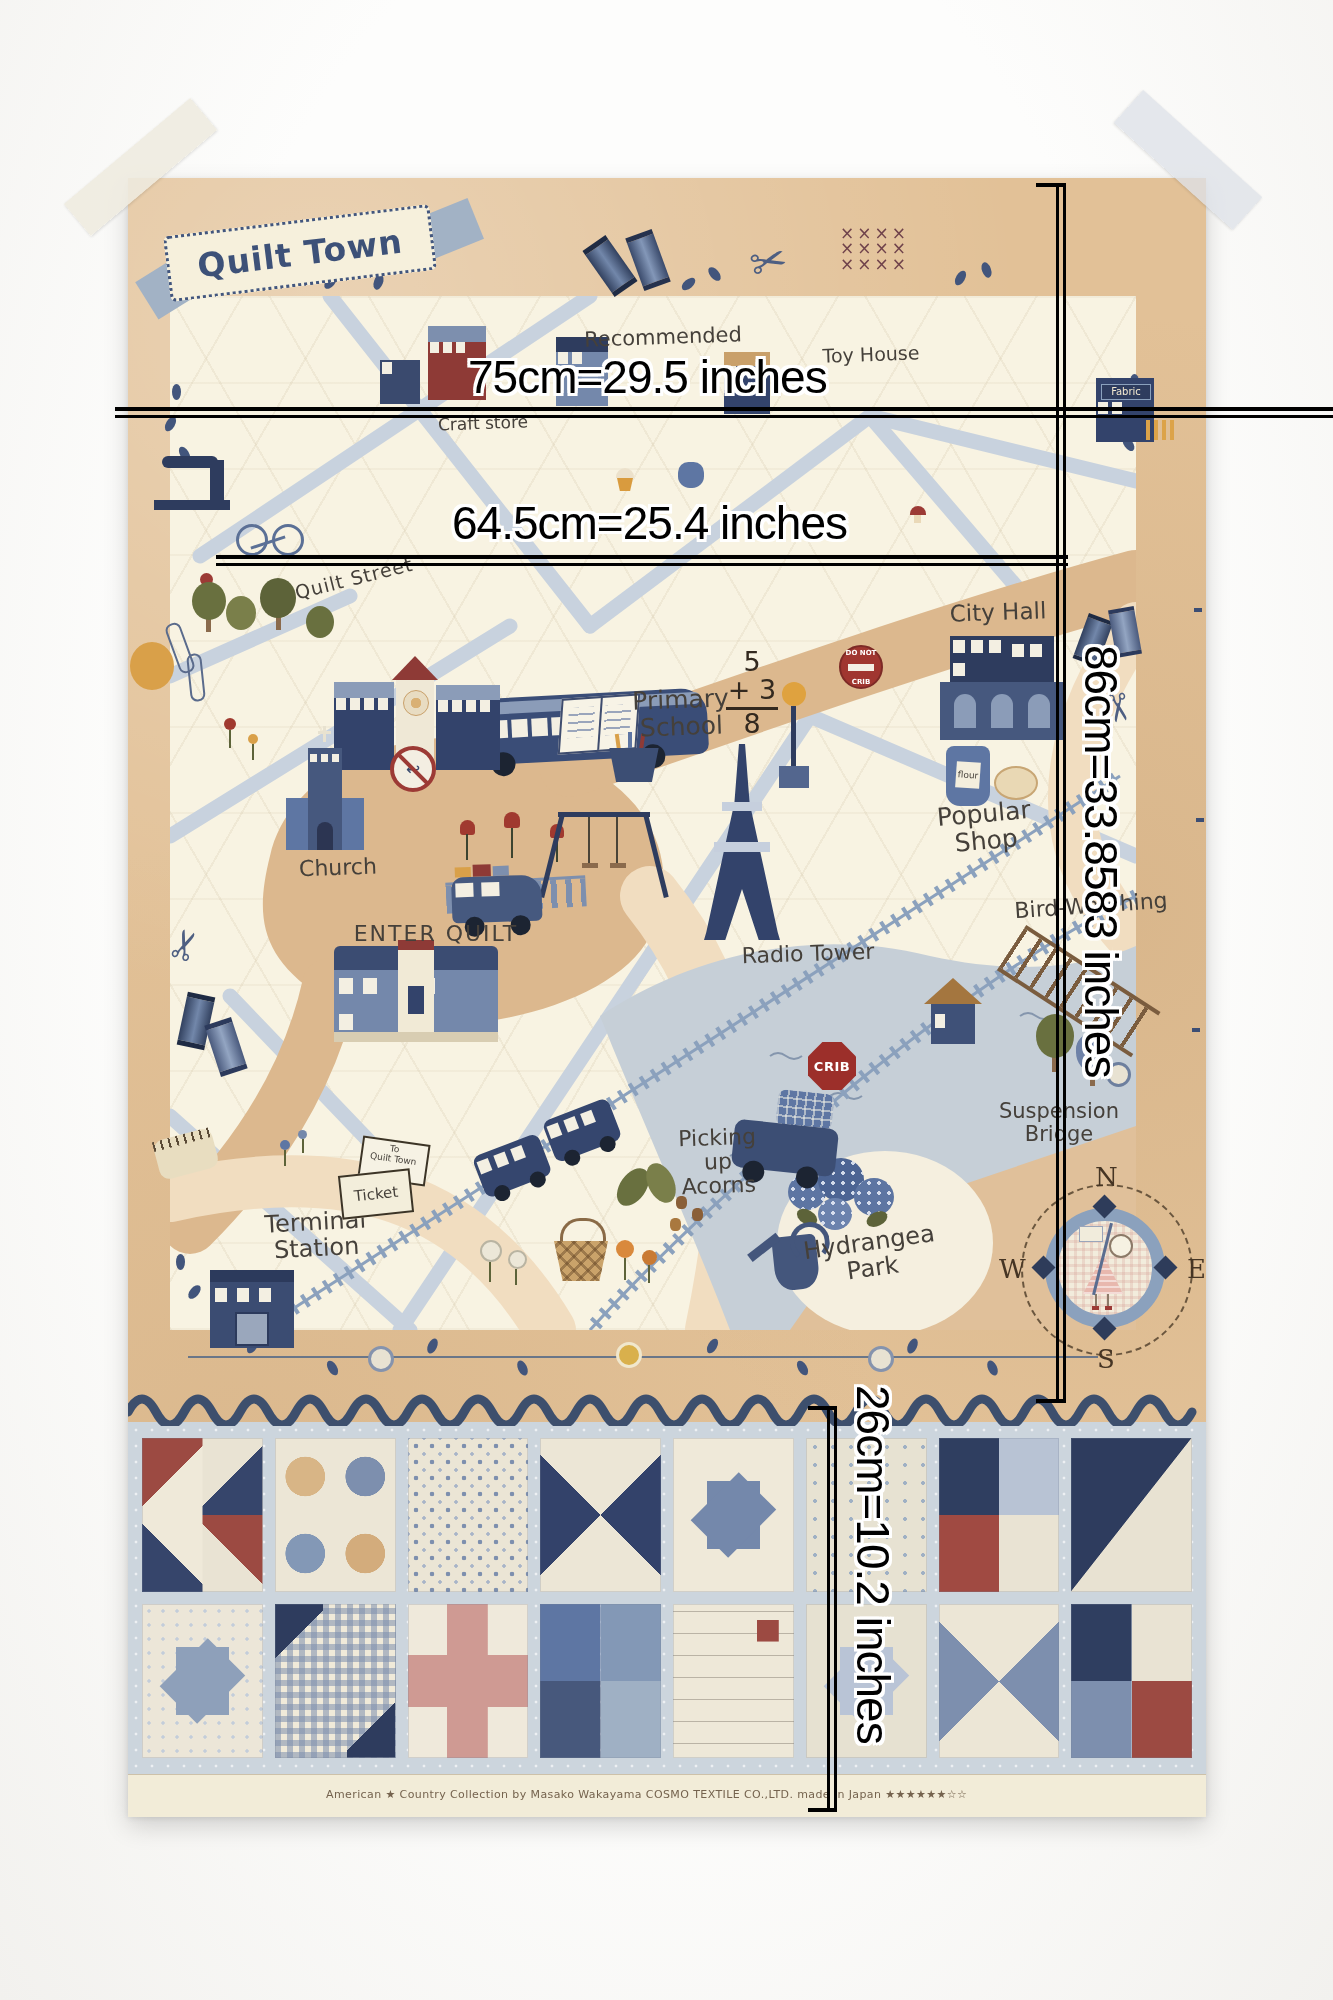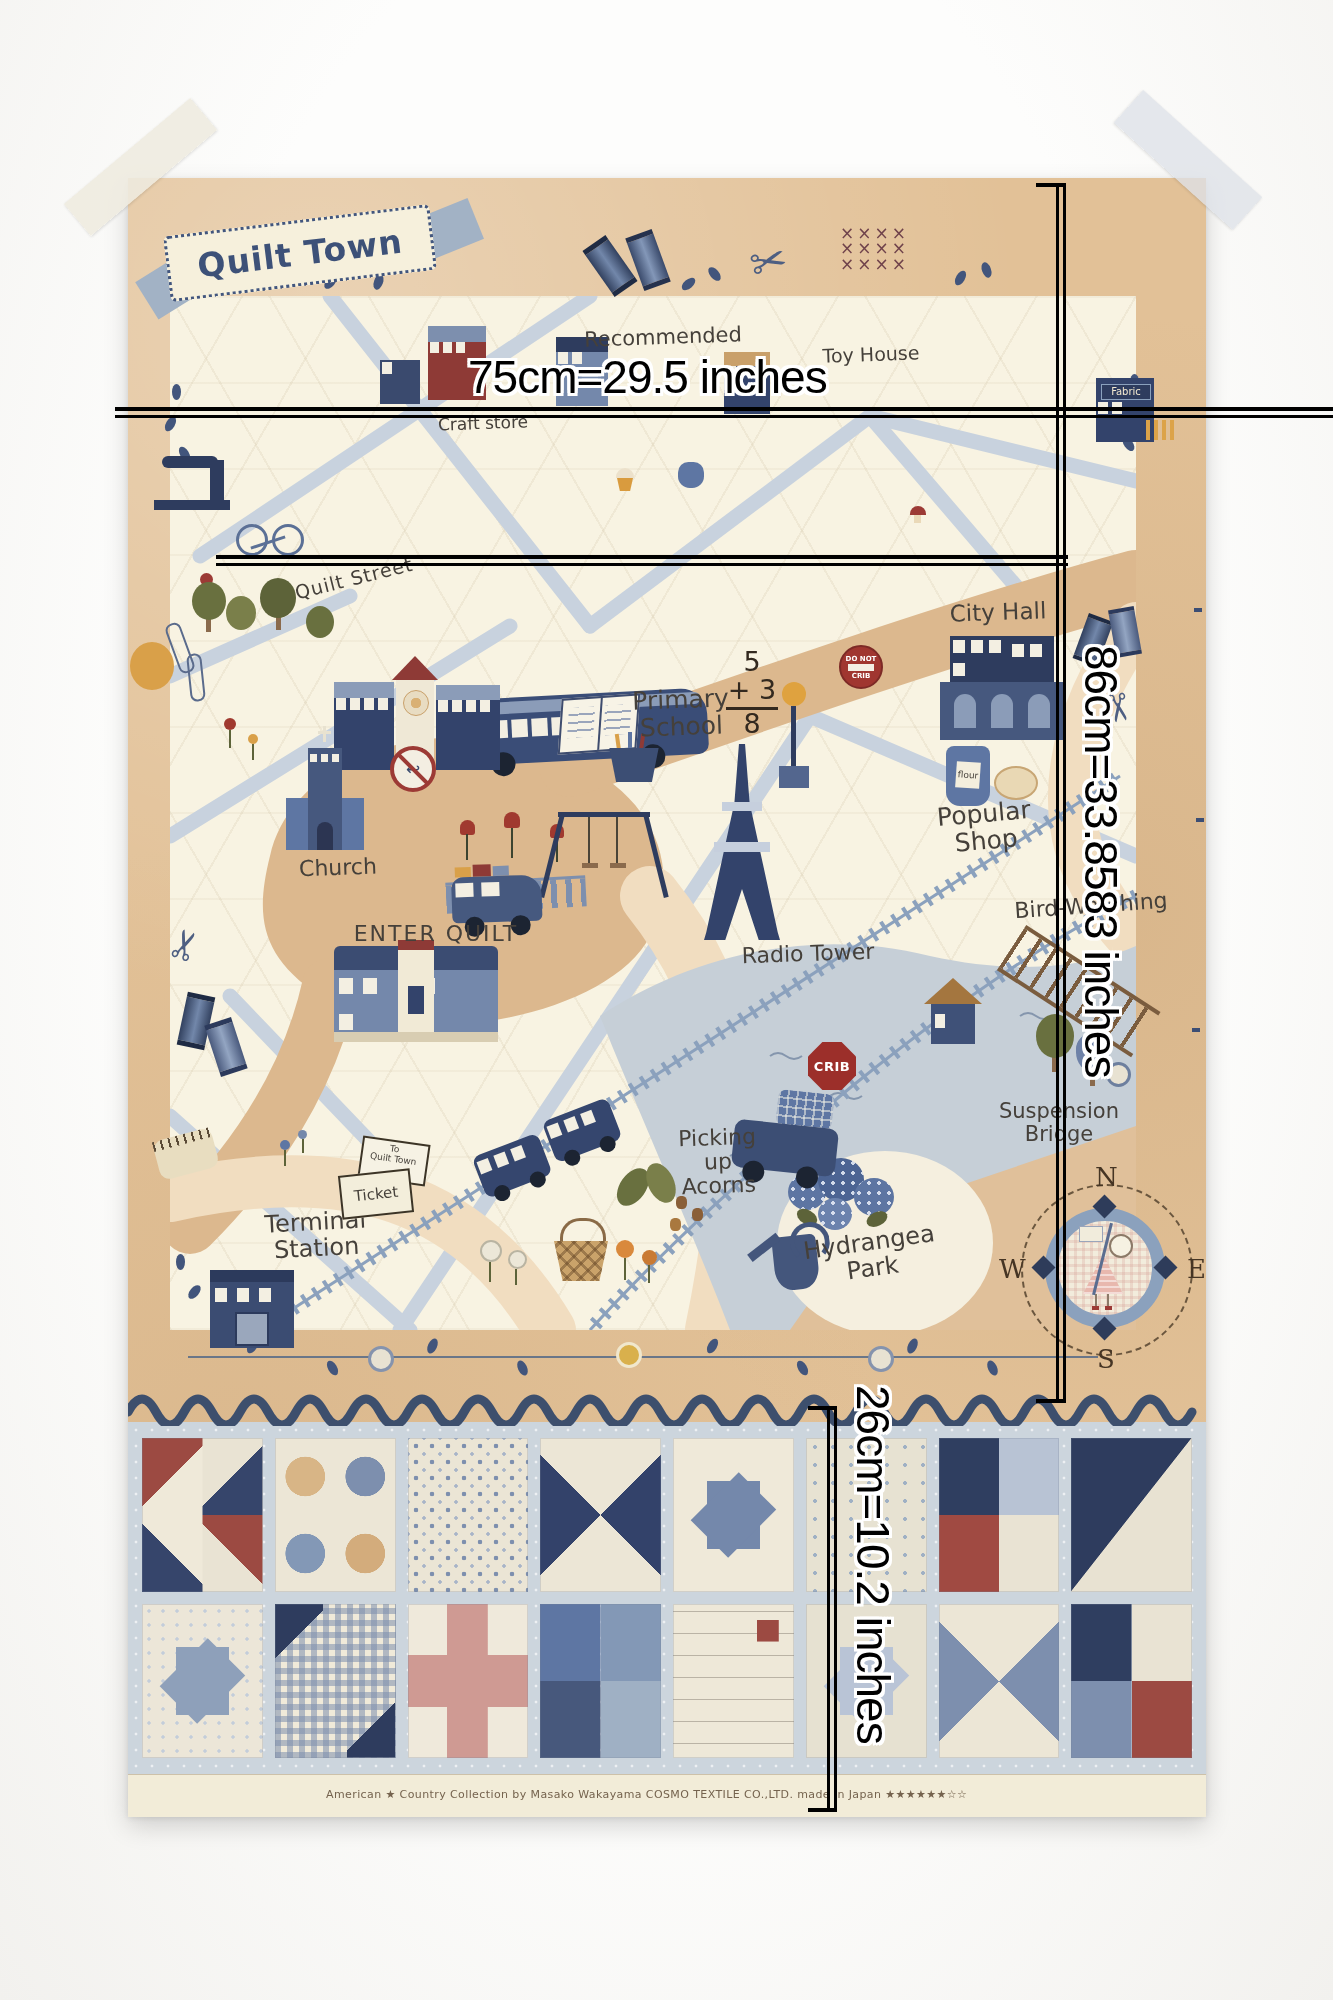--- a/index.html
+++ b/index.html
@@ -260,21 +260,21 @@
     </div>
 
     <div class="abs" style="left:598px;top:470px;width:52px;text-align:center;color:#33291f;z-index:8;font-size:27px;line-height:1.05;">
       <div>5</div>
       <div style="border-bottom:3px solid #33291f;padding-bottom:2px;">+ 3</div>
       <div>8</div>
     </div>
     <div class="hand" style="left:478px;top:508px;width:150px;font-size:25px;transform:rotate(-2deg);">Primary
 School</div>
 
-    <div class="sign-circle" style="left:711px;top:467px;width:40px;height:40px;background:#a03630;border:2px solid #7d2a26;display:flex;flex-direction:column;align-items:center;justify-content:center;gap:1px;">
+    <div class="sign-circle" style="left:711px;top:467px;width:40px;height:40px;background:#a03630;border:2px solid #7d2a26;display:flex;flex-direction:column;align-items:center;justify-content:center;gap:7px;">
       <span style="color:#fff;font-size:7px;font-weight:bold;">DO NOT</span>
       <span style="display:block;width:26px;height:7px;background:#f4efe4;"></span>
       <span style="color:#fff;font-size:7px;font-weight:bold;">CRIB</span>
     </div>
 
     <div class="hand" style="left:800px;top:422px;width:140px;font-size:23px;transform:rotate(-2deg);">City Hall</div>
     <div class="abs" style="left:812px;top:458px;width:124px;height:104px;z-index:7;">
       <div class="abs" style="left:10px;top:0;width:104px;height:46px;background:#2e3c5e;">
         <span class="win" style="width:12px;height:13px;margin:4px 3px;"></span><span class="win" style="width:12px;height:13px;margin:4px 3px;"></span><span class="win" style="width:12px;height:13px;margin:4px 3px;"></span>
         <span class="win" style="width:12px;height:13px;margin:0px 3px;"></span><span class="win" style="width:12px;height:13px;margin:0px 3px;"></span><span class="win" style="width:12px;height:13px;margin:0px 3px;"></span>
@@ -566,20 +566,21 @@
     </div>
   </div>
 
   <div class="tape" style="left:58px;top:146px;width:165px;height:42px;transform:rotate(-40deg);z-index:20;"></div>
   <div class="tape" style="left:1108px;top:138px;width:160px;height:44px;transform:rotate(42deg);background:rgba(222,226,232,.78);z-index:20;"></div>
 
   <div class="mtext" style="left:468px;top:350px;">75cm=29.5 inches</div>
   <div class="mline" style="left:115px;top:407px;width:1218px;height:4px;"></div>
   <div class="mline" style="left:115px;top:415px;width:1218px;height:3px;"></div>
 
+  <div class="mtext" style="left:452px;top:496px;">64.5cm=25.4 inches</div>
   <div class="mline" style="left:216px;top:555px;width:852px;height:4px;"></div>
   <div class="mline" style="left:216px;top:563px;width:852px;height:3px;"></div>
 
   <div class="mline" style="left:1056px;top:183px;width:3px;height:1220px;"></div>
   <div class="mline" style="left:1063px;top:183px;width:3px;height:1220px;"></div>
   <div class="mline" style="left:1036px;top:183px;width:30px;height:4px;"></div>
   <div class="mline" style="left:1036px;top:1399px;width:30px;height:4px;"></div>
   <div class="mtext vtext" style="left:1074px;top:645px;">86cm=33.8583 inches</div>
 
   <div class="mline" style="left:827px;top:1408px;width:3px;height:402px;"></div>

